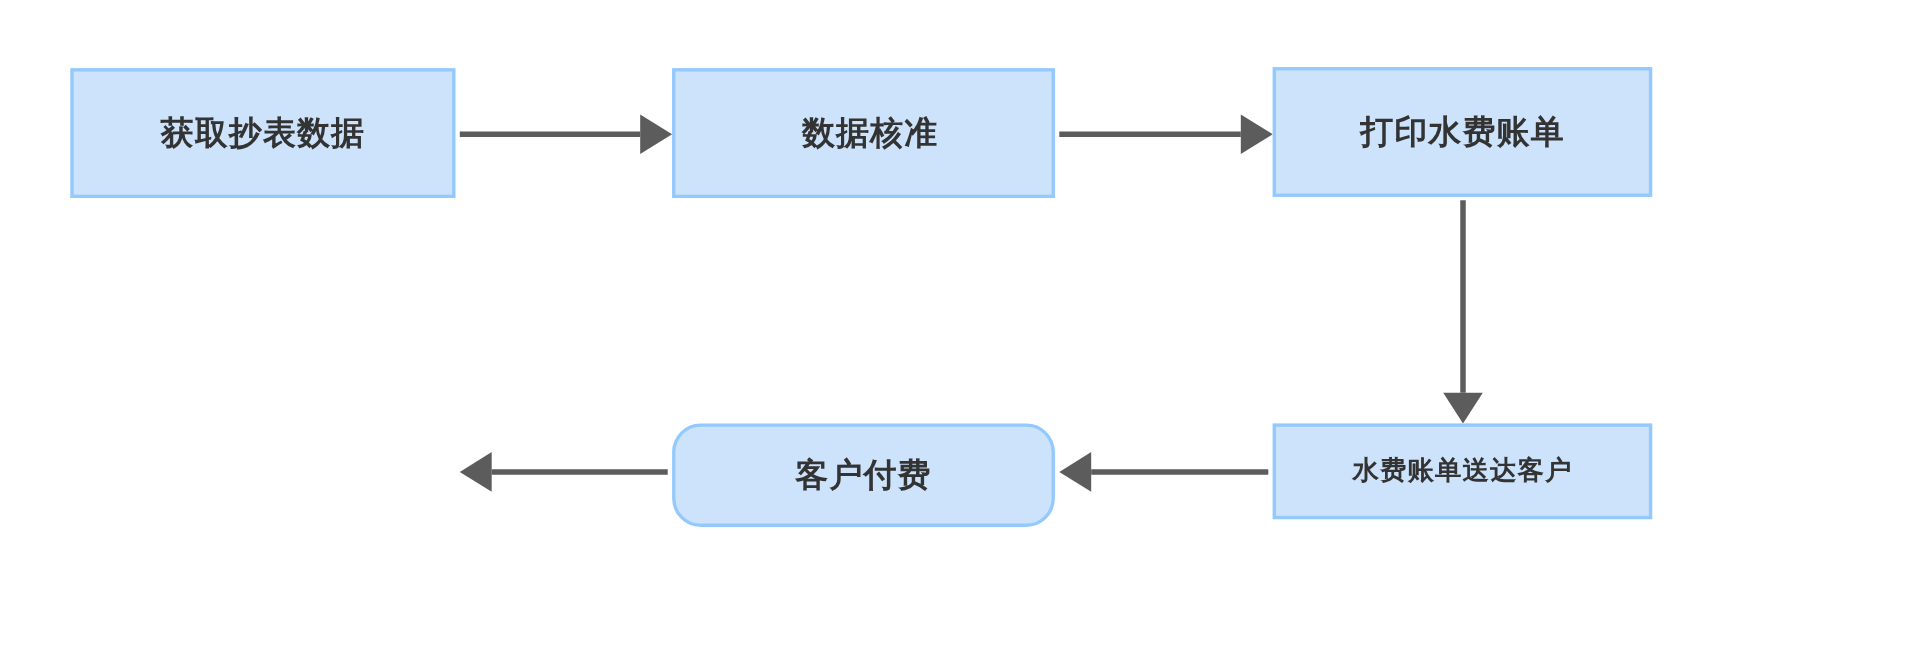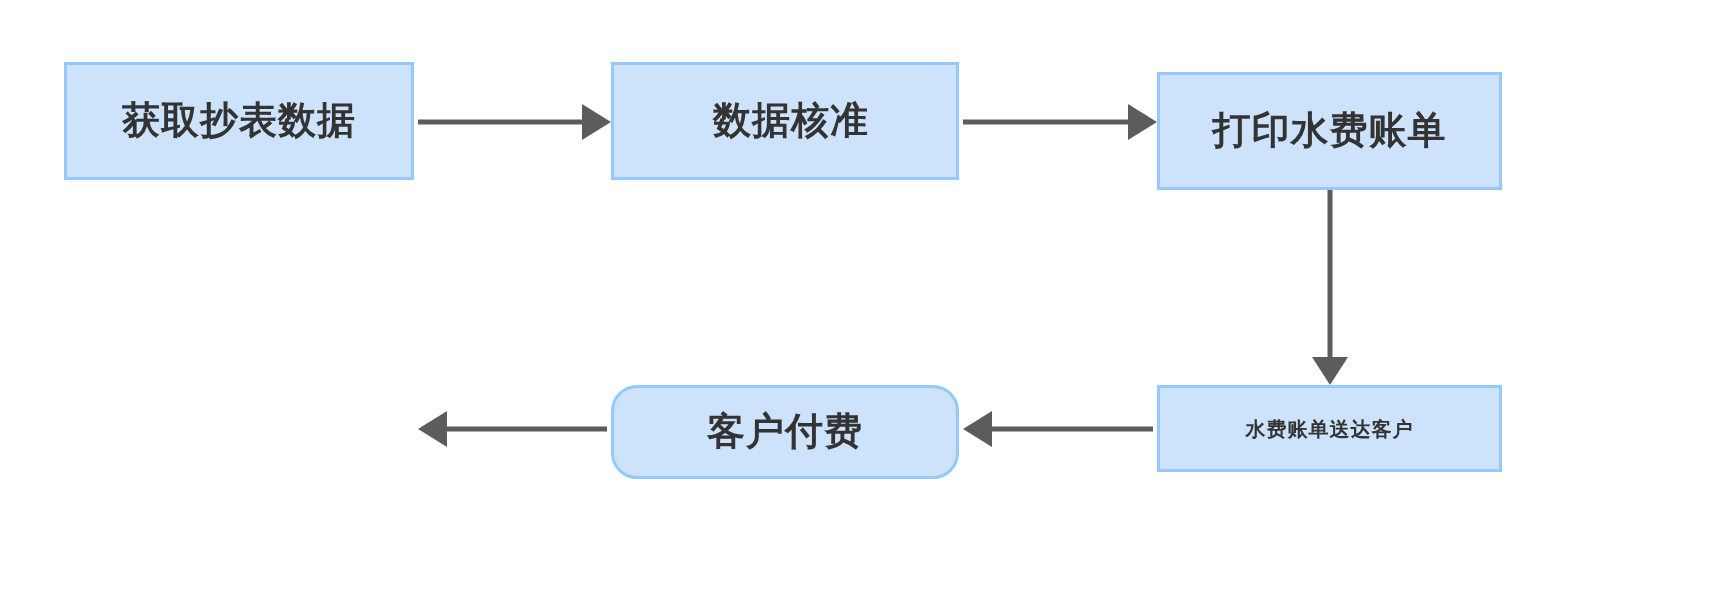--- a/index.html
+++ b/index.html
@@ -23,21 +23,21 @@
   .node {
     position: absolute;
     box-sizing: border-box;
     background: #cce3fb;
     border: 3px solid #93c9fd;
     display: flex;
     align-items: center;
     justify-content: center;
     color: #333333;
     font-weight: bold;
-    font-size: 38px;
+    font-size: 30px;
     letter-spacing: 1px;
     line-height: 1.1;
     white-space: nowrap;
   }
   .node-label {
     display: block;
     text-align: center;
   }
   svg.edges {
     position: absolute;
@@ -89,25 +89,25 @@
   </svg>
 
   <div class="node" style="left:64px; top:62px; width:350px; height:118px;">
     <span class="node-label">获取抄表数据</span>
   </div>
 
   <div class="node" style="left:611px; top:62px; width:348px; height:118px;padding-left:12px;">
     <span class="node-label">数据核准</span>
   </div>
 
-  <div class="node" style="left:1157px; top:72px; width:345px; height:118px;">
+  <div class="node" style="left:1157px; top:61px; width:345px; height:118px;">
     <span class="node-label">打印水费账单</span>
   </div>
 
-  <div class="node" style="left:1157px; top:385px; width:345px; height:87px; font-size:20px;">
+  <div class="node" style="left:1157px; top:385px; width:345px; height:87px; font-size:24px;">
     <span class="node-label">水费账单送达客户</span>
   </div>
 
   <div class="node" style="left:611px; top:385px; width:348px; height:94px;border-radius:26px;">
     <span class="node-label">客户付费</span>
   </div>
 
 
 </div>
 

